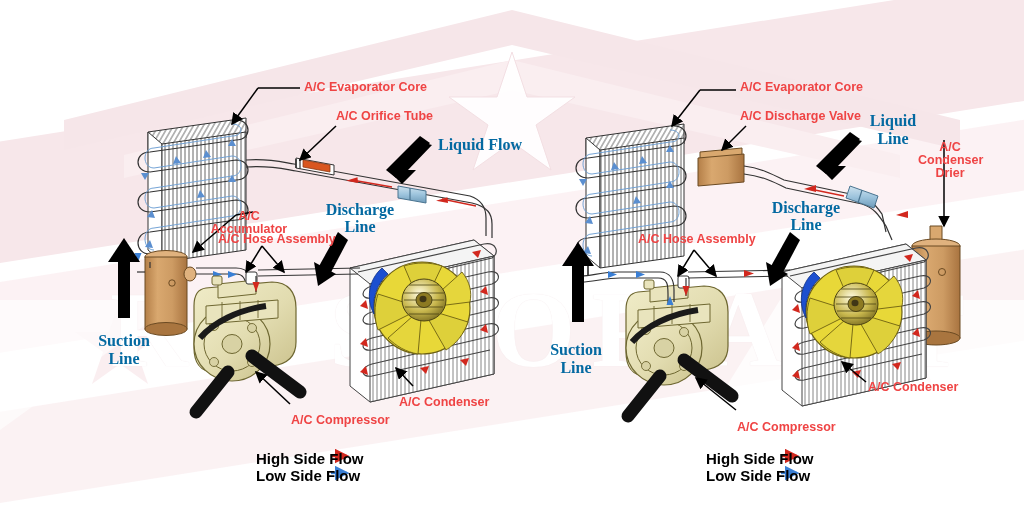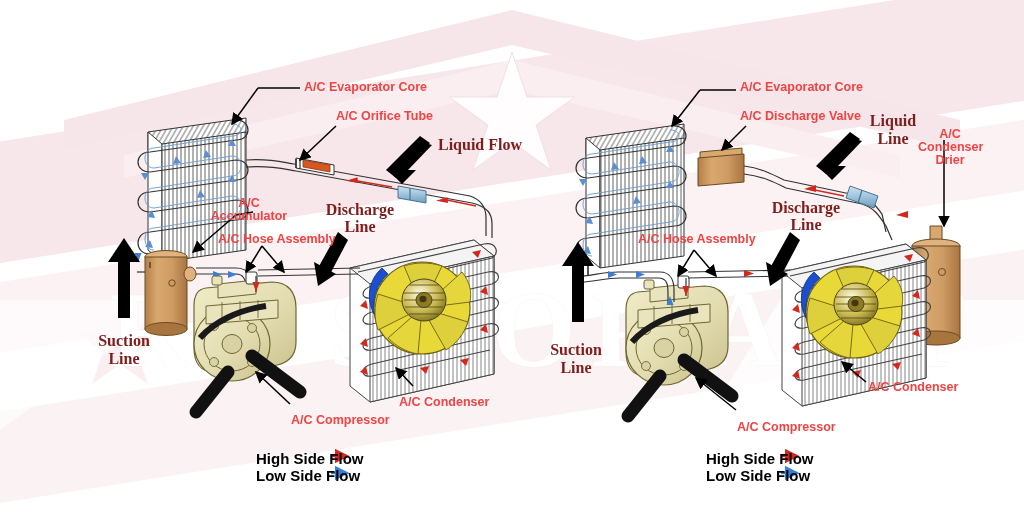--- a/index.html
+++ b/index.html
@@ -25,22 +25,22 @@
   .wm-text{
     position:absolute;top:268px;left:110px;width:820px;
     font-family:"Liberation Serif", serif;
     font-weight:bold;font-size:108px;letter-spacing:16px;
     color:#ffffff;white-space:nowrap;
     text-shadow:0 0 1px #f0e2e5;
   }
 
   
   .lbl{position:absolute;color:#ef4444;font-weight:bold;font-size:12.5px;line-height:13.5px;white-space:nowrap;}
-  .lbl.ctr{text-align:center;}
-  .lbl-red{position:absolute;color:#7f1d1d;font-family:"Liberation Serif", serif;font-weight:bold;font-size:16px;line-height:17px;text-align:center;white-space:nowrap;}
+  .lbl.ctr{text-align:center;margin-top:13px;}
+  .lbl-red{position:absolute;color:#0369a1;font-family:"Liberation Serif", serif;font-weight:bold;font-size:16px;line-height:17px;text-align:center;white-space:nowrap;}
   .legend-lbl{position:absolute;color:#000;font-weight:bold;font-size:15px;white-space:nowrap;}
 
   svg{position:absolute;left:0;top:0;overflow:visible;}
   .svgroot{position:absolute;left:0;top:0;width:1024px;height:526px;}
 </style>
 </head>
 <body>
 
 <div id="stage">
 

